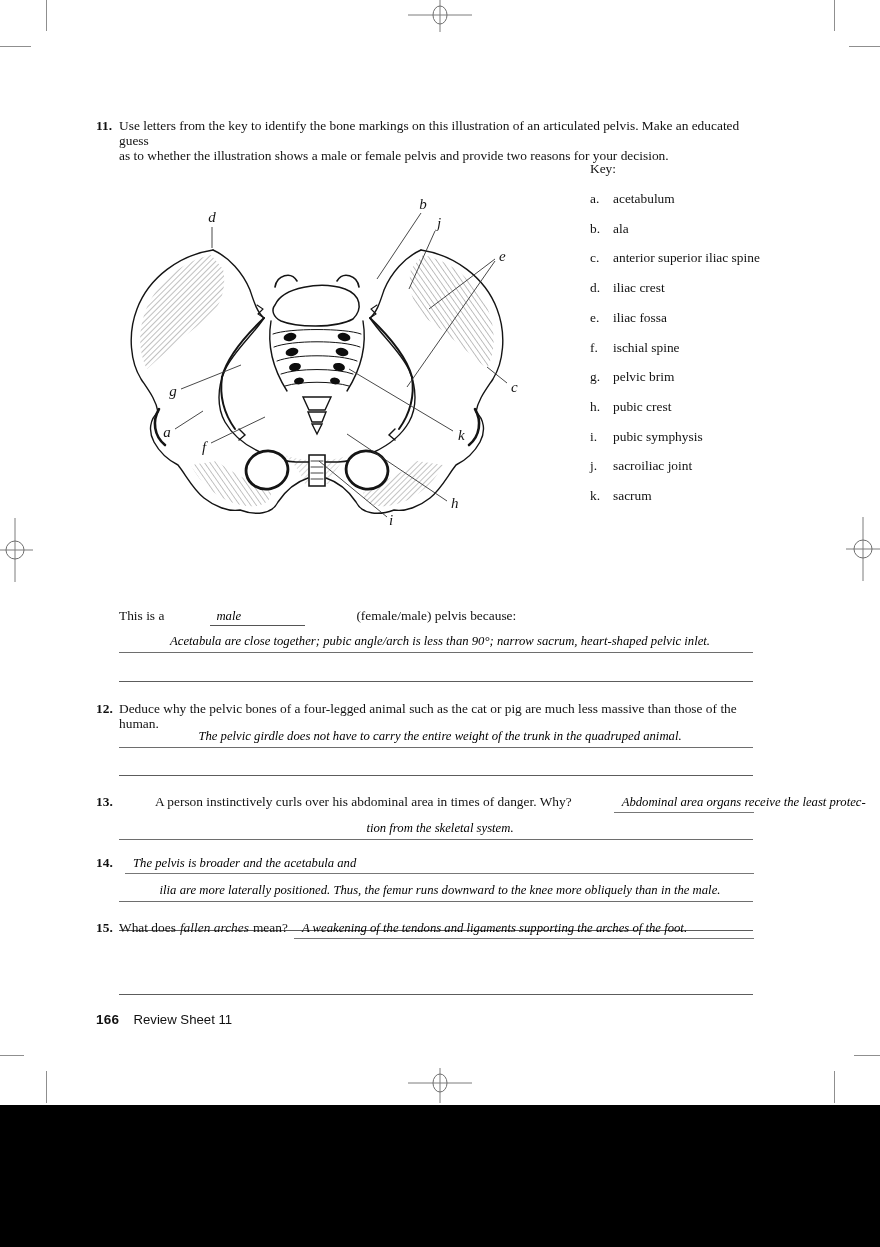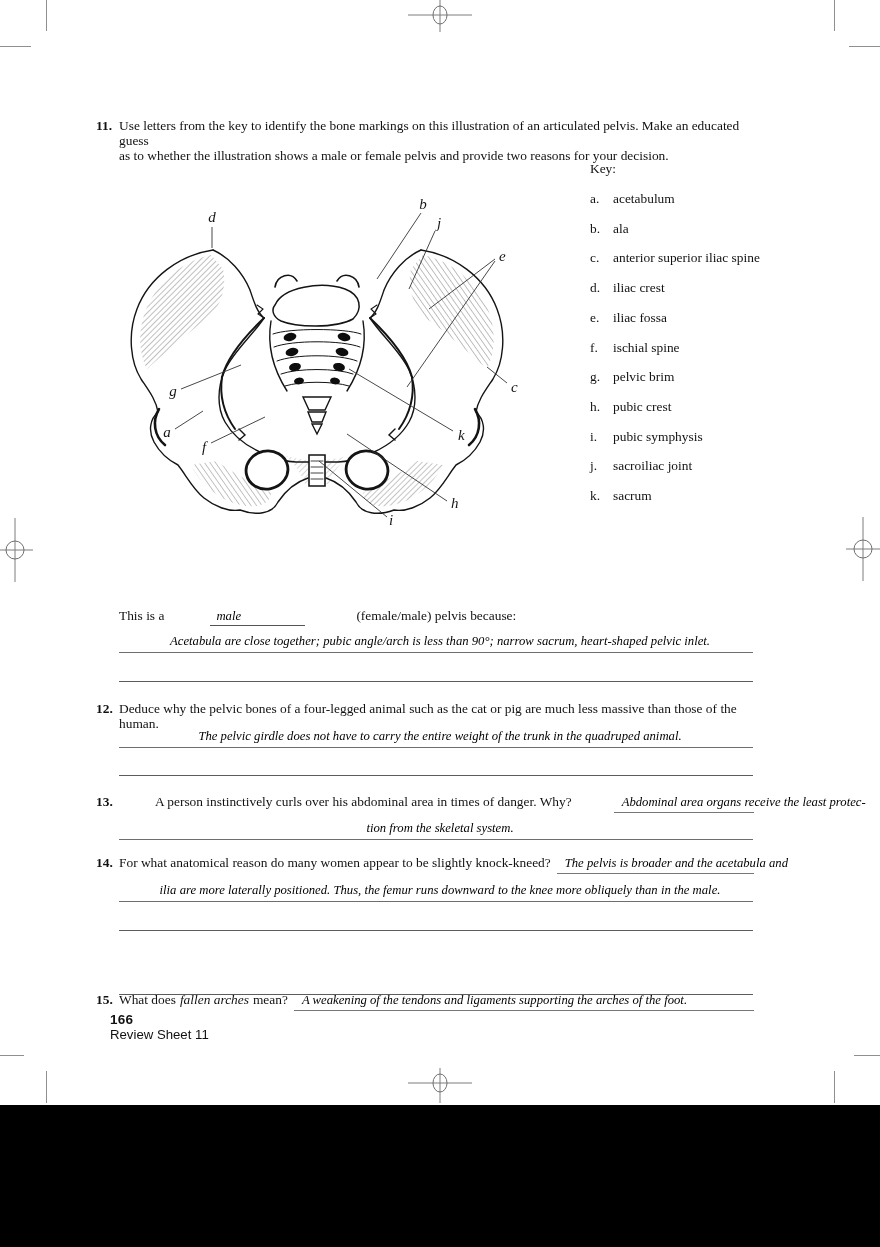--- a/index.html
+++ b/index.html
@@ -30,21 +30,21 @@
   .key-item{display:flex;margin-top:15.1px;line-height:14.6px;}
   .key-letter{width:23px;flex:none;}
   
   .fillin{position:absolute;left:119px;top:608px;font-size:13.4px;display:flex;align-items:baseline;white-space:nowrap;gap:43px;}
   .fillin-blank{width:95px;flex:none;border-bottom:1px solid #555;margin-left:3px;padding:0 0 1px 6px;box-sizing:border-box;}
   .fillin-suffix{margin-left:8px;}
   
   .figure{position:absolute;left:125px;top:193px;}
   .figure text{font-family:"Liberation Serif",serif;font-style:italic;font-size:15px;fill:#161616;}
   
-  .footer{position:absolute;left:96px;top:1012px;font-family:"Liberation Sans",sans-serif;font-size:13.5px;display:flex;align-items:baseline;flex-direction:column;}
+  .footer{position:absolute;left:96px;top:1012px;font-family:"Liberation Sans",sans-serif;font-size:13.5px;display:flex;align-items:baseline;}
   .footer-num{font-weight:bold;letter-spacing:0.3px;}
   .footer-title{margin-left:14px;font-size:13.2px;}
 </style>
 </head>
 <body>
 
 <div class="mark" style="left:46px;top:0;width:1px;height:31px;"></div>
 <div class="mark" style="left:834px;top:0;width:1px;height:31px;"></div>
 <div class="mark" style="left:0;top:46px;width:31px;height:1px;"></div>
 <div class="mark" style="left:849px;top:46px;width:31px;height:1px;"></div>
@@ -262,27 +262,26 @@
 
 <div class="qline" style="top:794px;gap:36px;">
   <span class="qnum2">13.</span>
   <span>A person instinctively curls over his abdominal area in times of danger. Why?</span>
   <span class="inline-ans ans">Abdominal area organs receive the least protec-</span>
 </div>
 <div class="ansline ans" style="top:821px;">tion from the skeletal system.</div>
 
 <div class="qline" style="top:855px;">
   <span class="qnum2">14.</span>
-  <span>For what anatomical reason do many women appear to be slightly knock-kneed?</span>
   <span class="inline-ans ans">The pelvis is broader and the acetabula and</span>
 </div>
 <div class="ansline ans" style="top:883px;">ilia are more laterally positioned. Thus, the femur runs downward to the knee more obliquely than in the male.</div>
 <div class="rule" style="top:930px;"></div>
 
-<div class="qline" style="top:992px;">
+<div class="qline" style="top:920px;">
   <span class="qnum2">15.</span>
   <span>What does</span>
   <span style="font-style:italic;margin:0 4px;">fallen arches</span>
   <span>mean?</span>
   <span class="inline-ans ans">A weakening of the tendons and ligaments supporting the arches of the foot.</span>
 </div>
 <div class="rule" style="top:994px;"></div>
 
 <div class="footer">
   <span class="footer-num">166</span>

